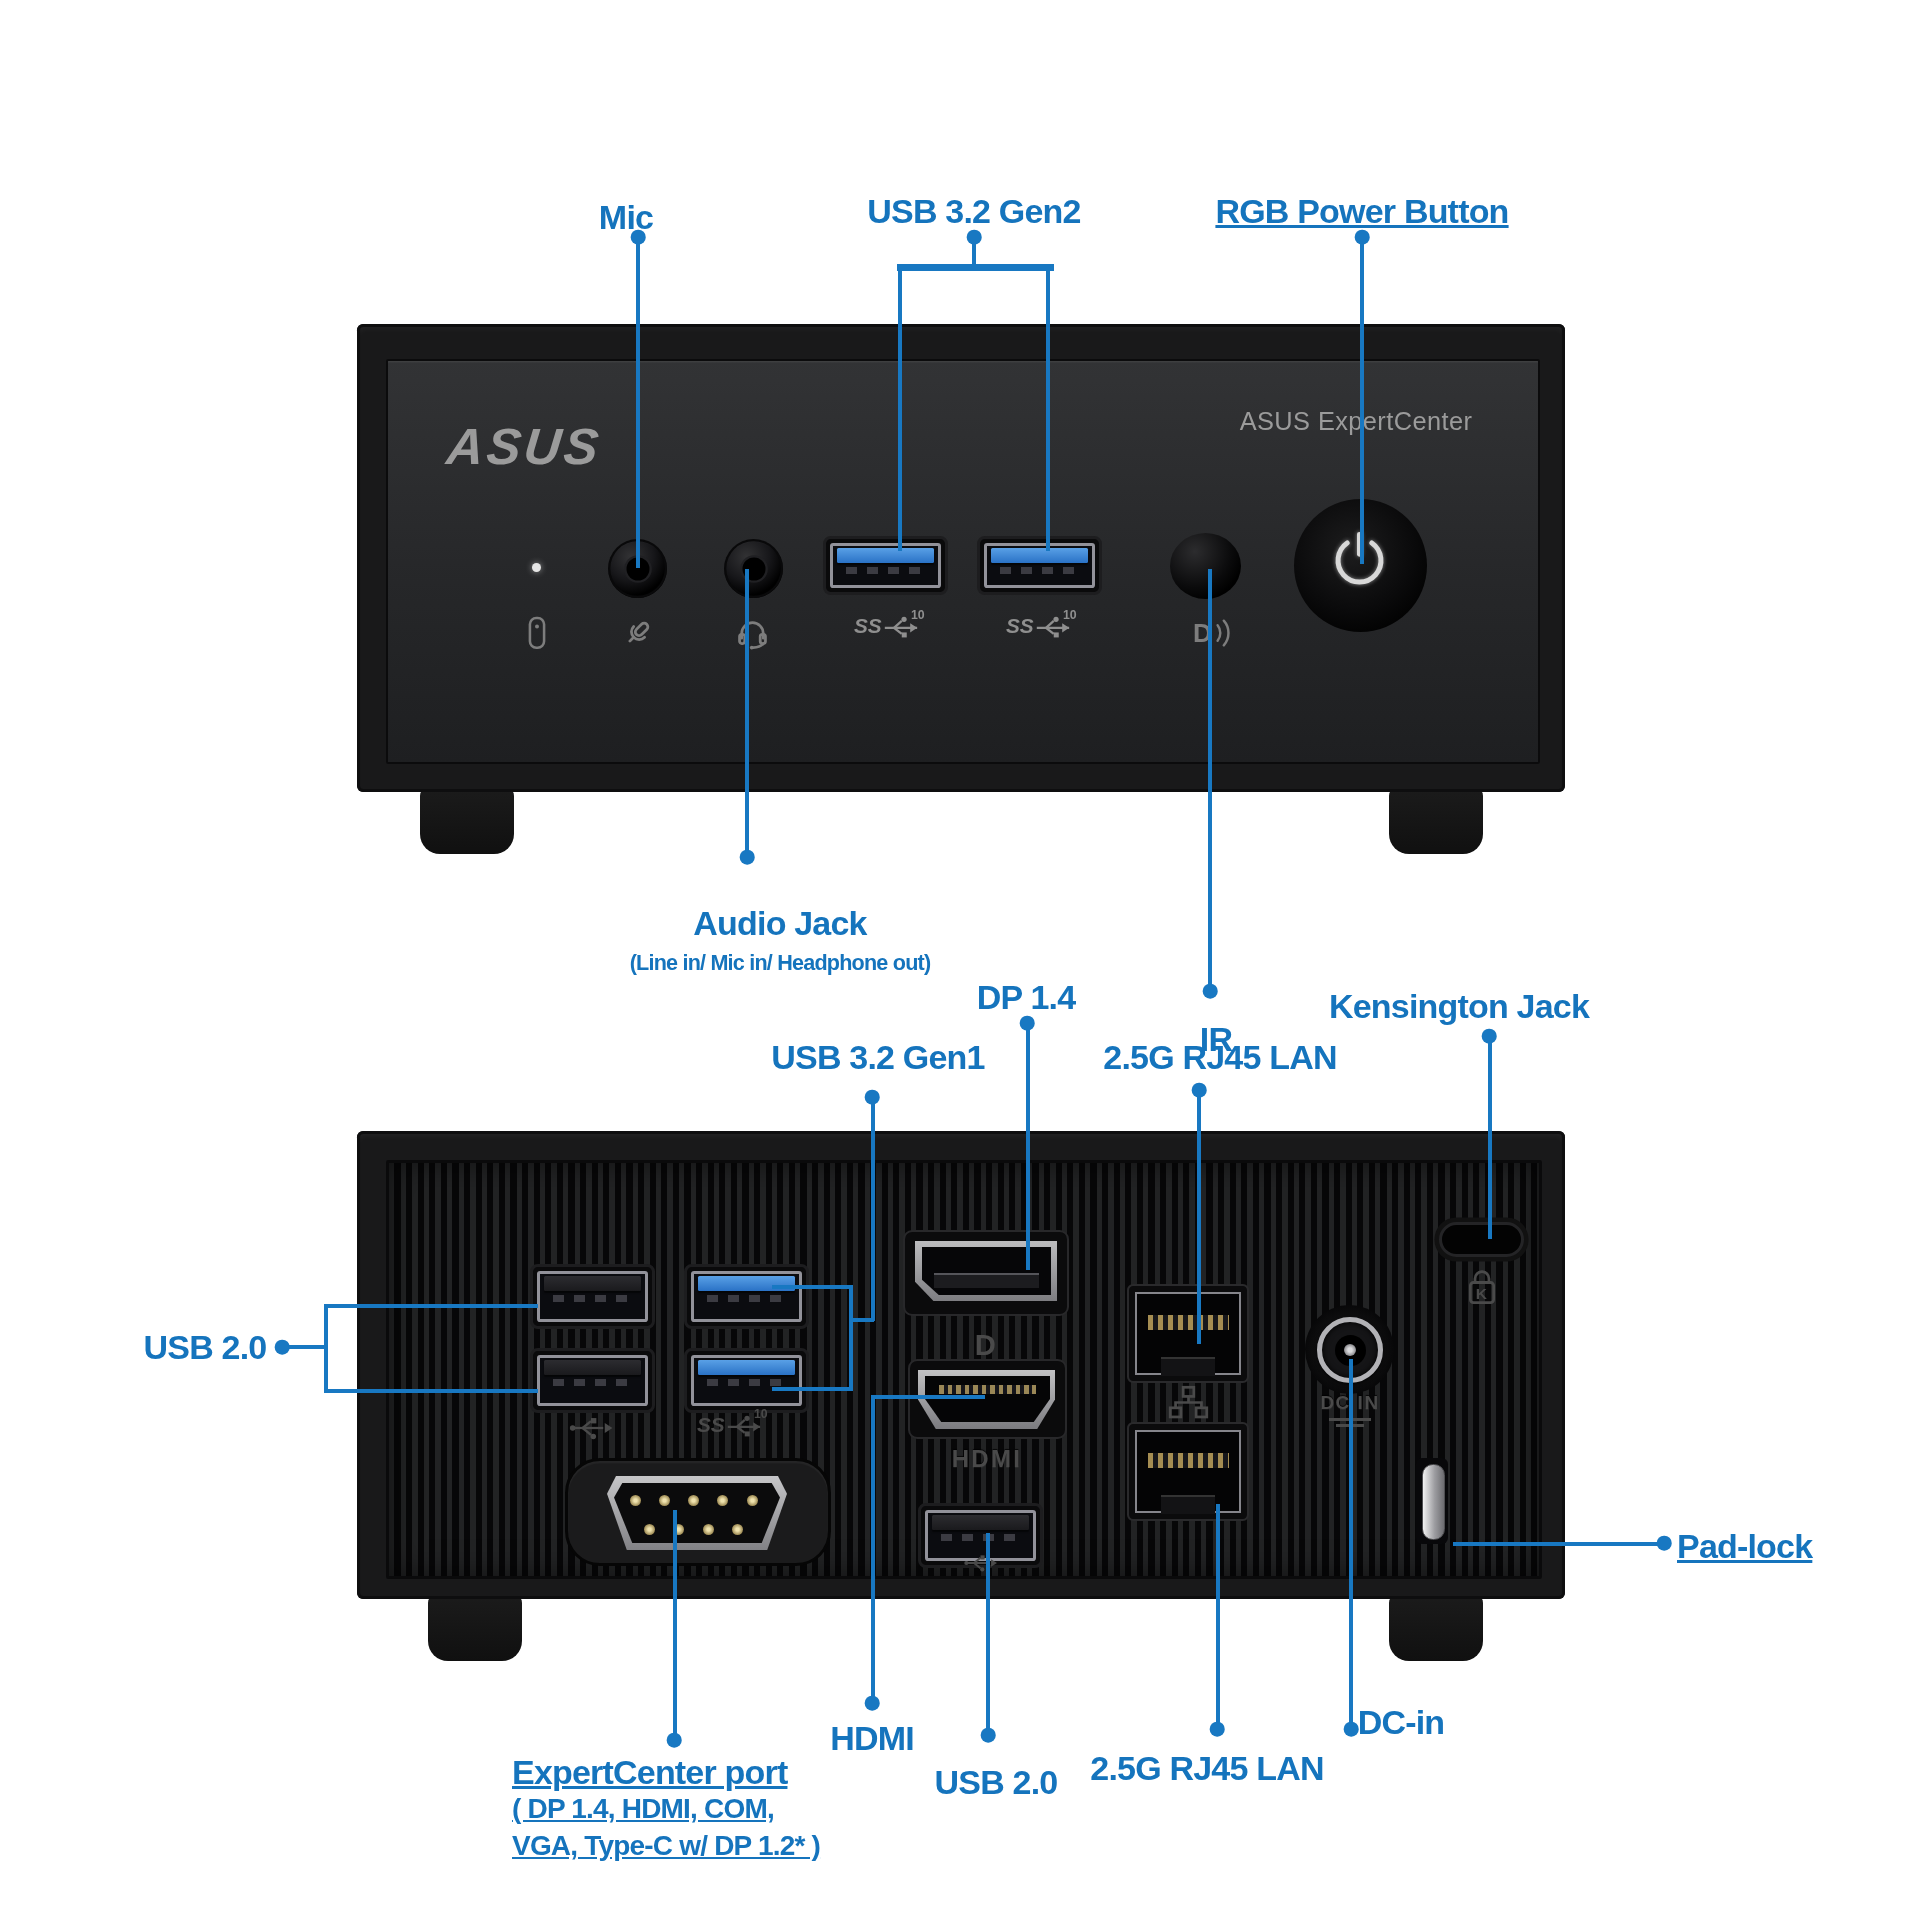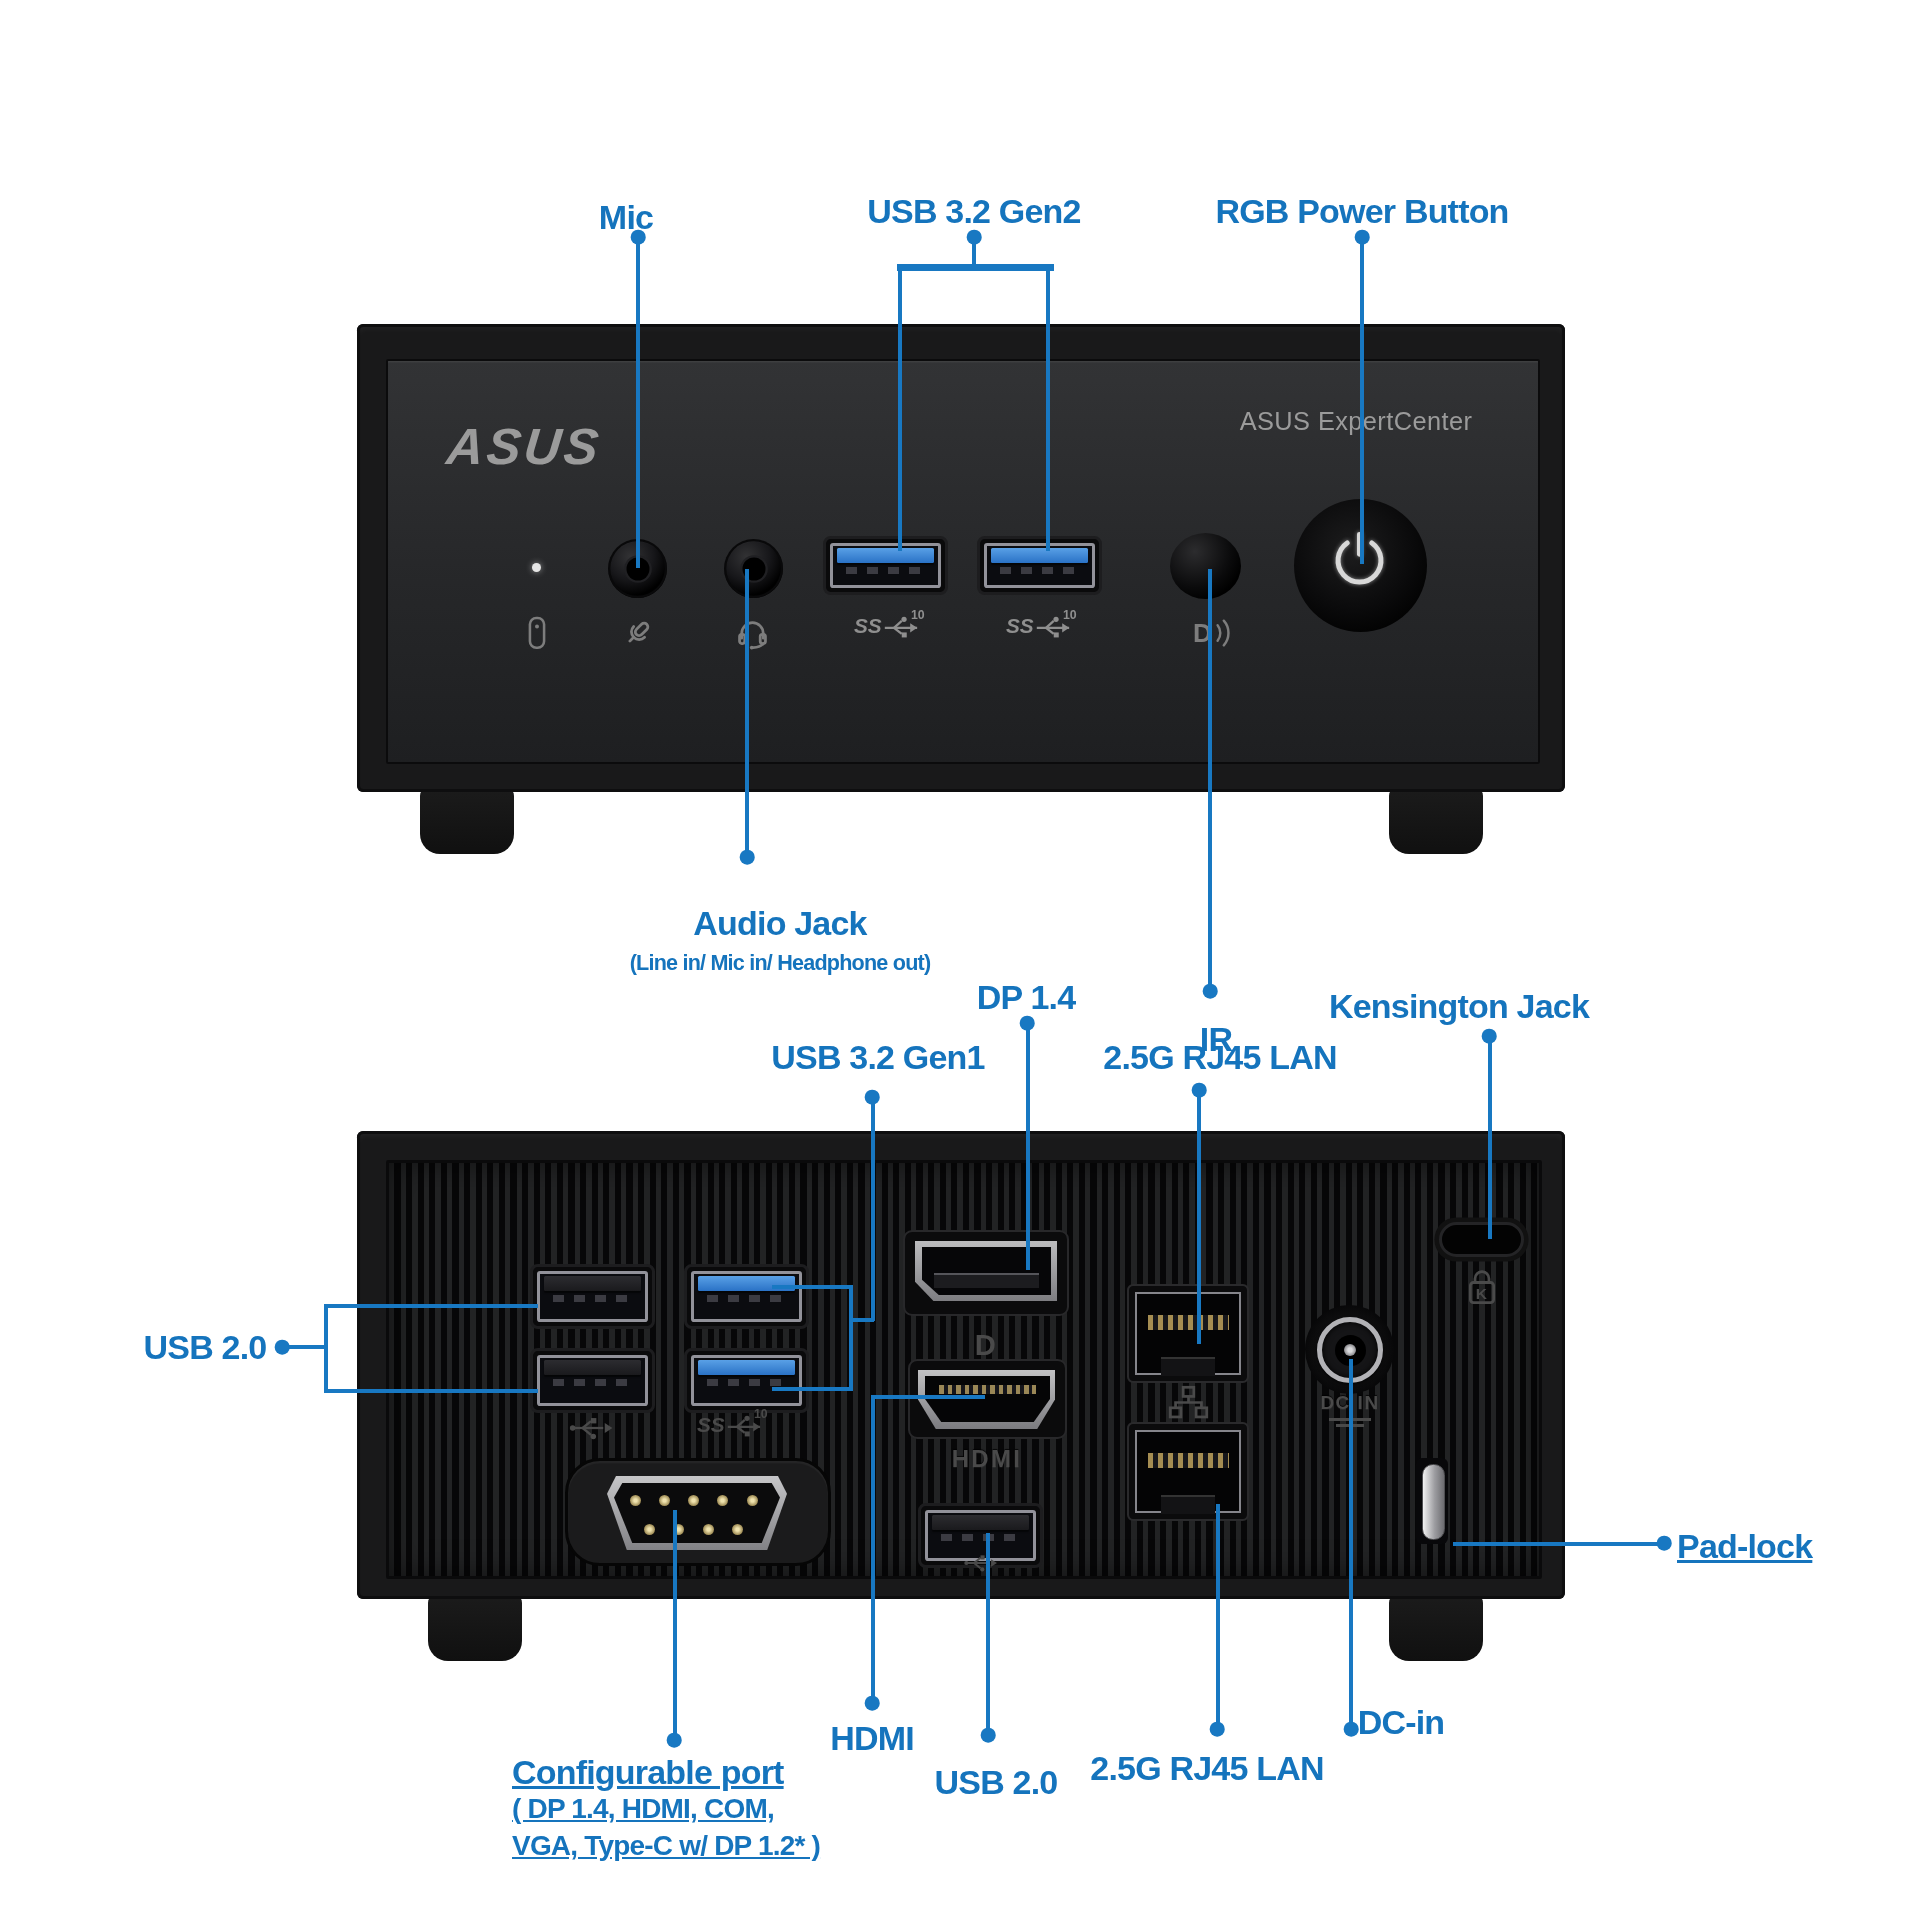--- a/index.html
+++ b/index.html
@@ -151,21 +151,21 @@
   <div class="dot" style="left:638px;top:237px;"></div>
   <div class="vline" style="left:636px;top:237px;height:331px;"></div>
 
   <div class="cap" style="left:974px;top:211px;">USB 3.2 Gen2</div>
   <div class="dot" style="left:974px;top:237px;"></div>
   <div class="vline" style="left:972px;top:237px;height:29px;"></div>
   <div class="abs" style="left:897px;top:264px;width:157px;height:7px;background:var(--line);"></div>
   <div class="vline" style="left:898px;top:264px;height:287px;"></div>
   <div class="vline" style="left:1046px;top:264px;height:287px;"></div>
 
-  <div class="cap" style="left:1362px;top:211px;">RGB Power Button</div>
+  <div class="cap" style="left:1362px;top:211px;text-decoration:underline;">RGB Power Button</div>
   <div class="dot" style="left:1362px;top:237px;"></div>
   <div class="vline" style="left:1360px;top:237px;height:327px;"></div>
 
   <div class="vline" style="left:745px;top:569px;height:287px;"></div>
   <div class="dot" style="left:747px;top:857px;"></div>
   <div class="cap" style="left:780px;top:923px;">Audio Jack</div>
   <div class="cap small" style="left:780px;top:963px;">(Line in/ Mic in/ Headphone out)</div>
 
   <div class="vline" style="left:1208px;top:569px;height:421px;"></div>
   <div class="dot" style="left:1210px;top:991px;"></div>
@@ -335,21 +335,21 @@
 
   <div class="cap" style="left:205px;top:1347px;">USB 2.0</div>
   <div class="dot" style="left:282px;top:1347px;"></div>
   <div class="hline" style="left:288px;top:1345px;width:37px;"></div>
   <div class="vline" style="left:324px;top:1304px;height:89px;"></div>
   <div class="hline" style="left:324px;top:1304px;width:214px;"></div>
   <div class="hline" style="left:324px;top:1389px;width:214px;"></div>
 
   <div class="vline" style="left:673px;top:1510px;height:228px;"></div>
   <div class="dot" style="left:674px;top:1740px;"></div>
-  <div class="cap leftal" style="left:512px;top:1772px;">Configurable port</div>
+  <div class="cap leftal" style="left:512px;top:1772px;">ExpertCenter port</div>
   <div class="cap sub leftal" style="left:512px;top:1809px;">( DP 1.4, HDMI, COM,</div>
   <div class="cap sub leftal" style="left:512px;top:1846px;">VGA, Type-C w/ DP 1.2* )</div>
 
   <div class="hline" style="left:871px;top:1395px;width:114px;"></div>
   <div class="vline" style="left:871px;top:1395px;height:307px;"></div>
   <div class="dot" style="left:872px;top:1703px;"></div>
   <div class="cap" style="left:872px;top:1738px;">HDMI</div>
 
   <div class="vline" style="left:986px;top:1533px;height:200px;"></div>
   <div class="dot" style="left:988px;top:1735px;"></div>

